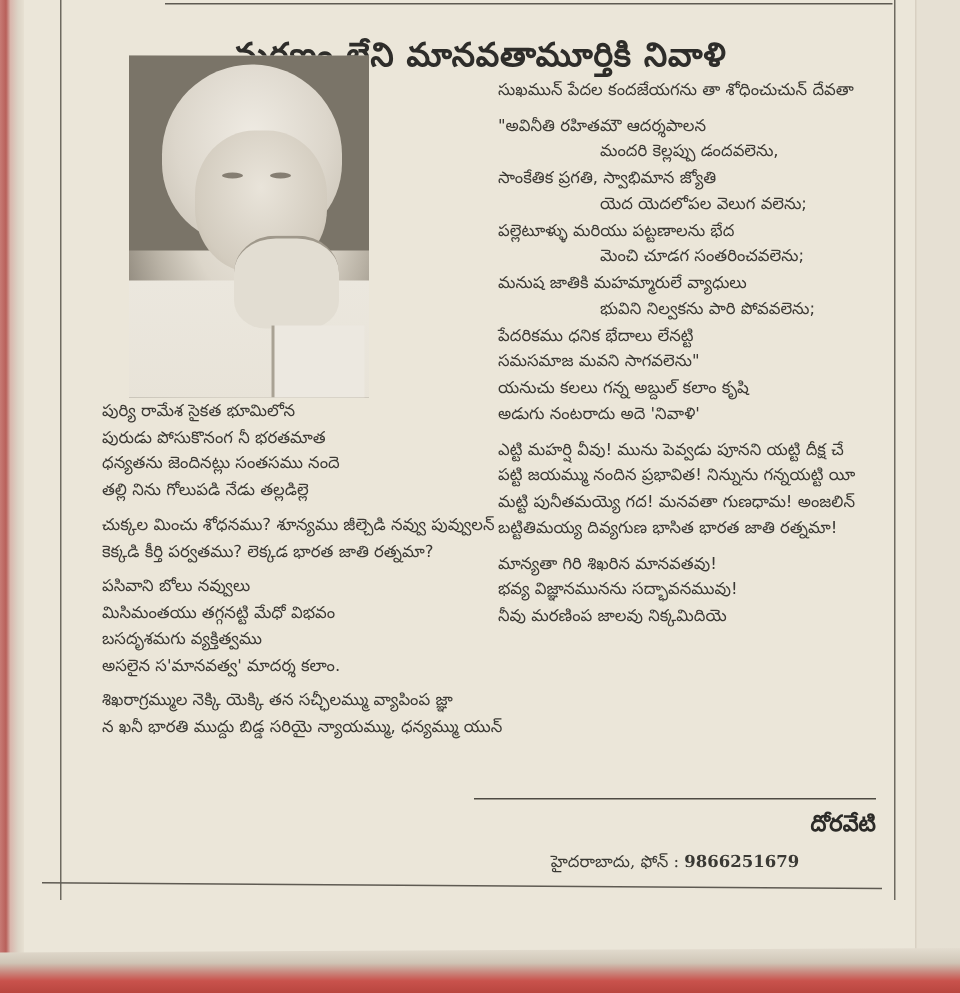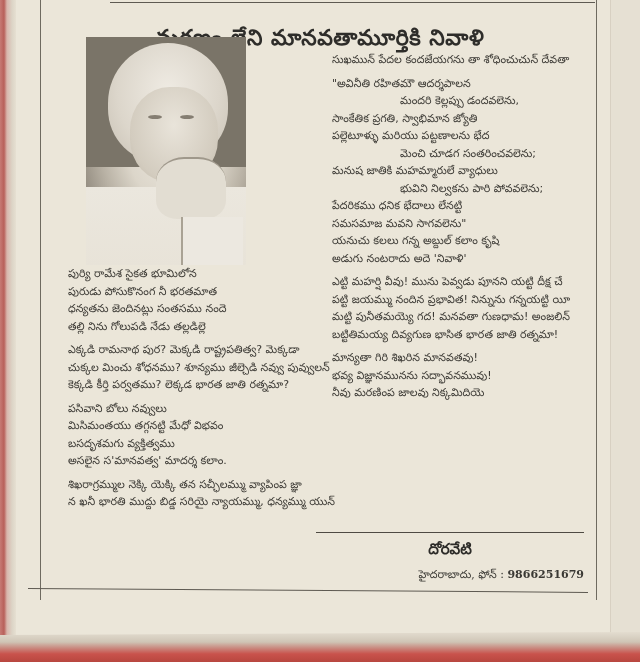--- a/index.html
+++ b/index.html
@@ -85,25 +85,25 @@
     .col .line { white-space: nowrap; display: block; }
     .col .indent { padding-left: 68px; }
     .col .stanza { margin-bottom: 6px; }
     .left-col { left: 52px; top: 265px; width: 250px; margin-left: 16px; }
     .left-col .p2 { margin-top: 6px; }
     .right-col { left: 332px; top: 51px; width: 258px; }
     .divider-sig {
       position: absolute; left: 316px; top: 532px; width: 268px; height: 1px; background: #4e4a43;
     }
     .sig-name {
-      position: absolute; left: 316px; top: 540px; width: 268px; text-align: center;
+      position: absolute; left: 316px; top: 540px; width: 268px; text-align: right;
       font-size: 15px; font-weight: bold; color: #2c2b28;
     }
     .sig-place {
-      position: absolute; left: 316px; top: 568px; width: 268px; text-align: right;
+      position: absolute; left: 316px; top: 568px; width: 268px; text-align: center;
       font-family: "DejaVu Serif", serif; font-size: 11px; color: #3a3934;
     }
     .sig-place .phone { font-weight: bold; }
   </style>
 </head>
 <body>
 
 <div class="left-edge"></div>
 <div class="page"></div>
 <div class="right-strip"></div>
@@ -127,21 +127,20 @@
 </div>
 
 <div class="col left-col">
   <div class="stanza">
     <span class="line">పుర్యి రామేశ సైకత భూమిలోన</span>
     <span class="line">పురుడు పోసుకొనంగ నీ భరతమాత</span>
     <span class="line">ధన్యతను జెందినట్లు సంతసము నందె</span>
     <span class="line">తల్లి నిను గోలుపడి నేడు తల్లడిల్లె</span>
   </div>
   <div class="stanza p2">
-    <span class="line">ఎక్కడి రామనాథ పుర? మెక్కడి రాష్ట్రపతిత్వ? మెక్కడా</span>
     <span class="line">చుక్కల మించు శోధనము? శూన్యము జీల్చెడి నవ్వు పువ్వులన్</span>
     <span class="line">కెక్కడి కీర్తి పర్వతము? లెక్కడ భారత జాతి రత్నమా?</span>
   </div>
   <div class="stanza p2">
     <span class="line">పసివాని బోలు నవ్వులు</span>
     <span class="line">మిసిమంతయు తగ్గనట్టి మేధో విభవం</span>
     <span class="line">బసదృశమగు వ్యక్తిత్వము</span>
     <span class="line">అసలైన స'మానవత్వ' మాదర్శ కలాం.</span>
   </div>
   <div class="stanza p2">
@@ -151,20 +150,21 @@
 </div>
 
 <div class="col right-col">
   <div class="stanza">
     <span class="line">సుఖమున్ పేదల కందజేయగను తా శోధించుచున్ దేవతా</span>
   </div>
   <div class="stanza">
     <span class="line">"అవినీతి రహితమౌ ఆదర్శపాలన</span>
     <span class="line indent">మందరి కెల్లప్పు డందవలెను,</span>
     <span class="line">సాంకేతిక ప్రగతి, స్వాభిమాన జ్యోతి</span>
+    <span class="line indent">యెద యెదలోపల వెలుగ వలెను;</span>
     <span class="line">పల్లెటూళ్ళు మరియు పట్టణాలను భేద</span>
     <span class="line indent">మెంచి చూడగ సంతరించవలెను;</span>
     <span class="line">మనుష జాతికి మహమ్మారులే వ్యాధులు</span>
     <span class="line indent">భువిని నిల్వకను పారి పోవవలెను;</span>
     <span class="line">పేదరికము ధనిక భేదాలు లేనట్టి</span>
     <span class="line">సమసమాజ మవని సాగవలెను"</span>
     <span class="line">యనుచు కలలు గన్న అబ్దుల్ కలాం కృషి</span>
     <span class="line">అడుగు నంటరాదు అదె 'నివాళి'</span>
   </div>
   <div class="stanza">

